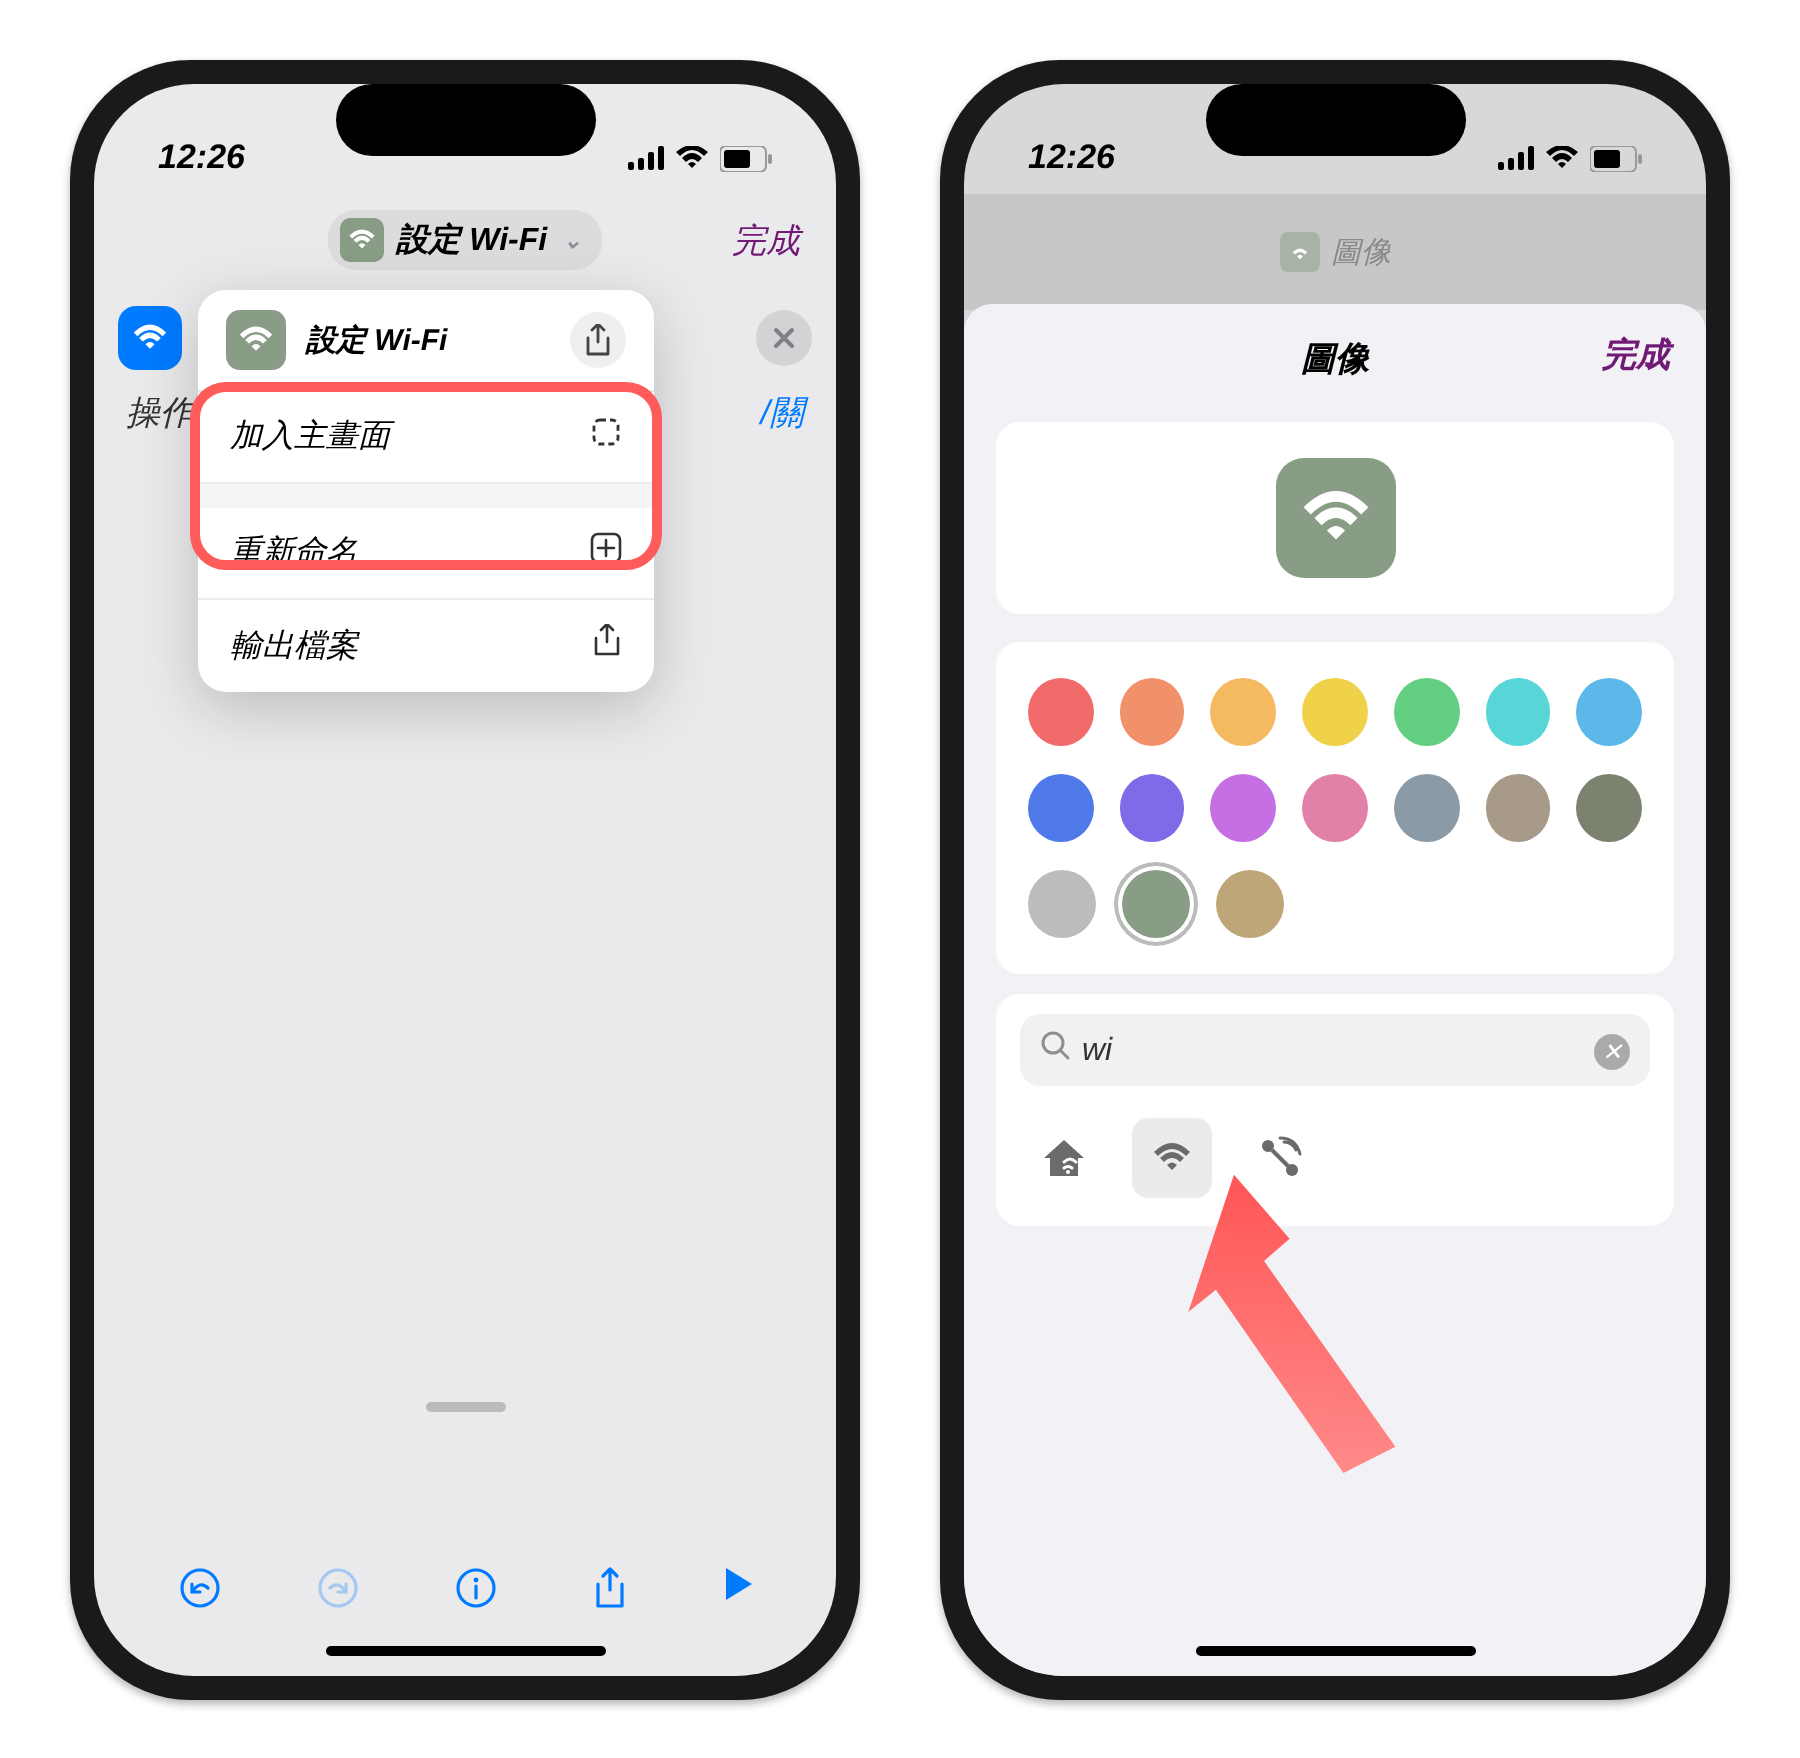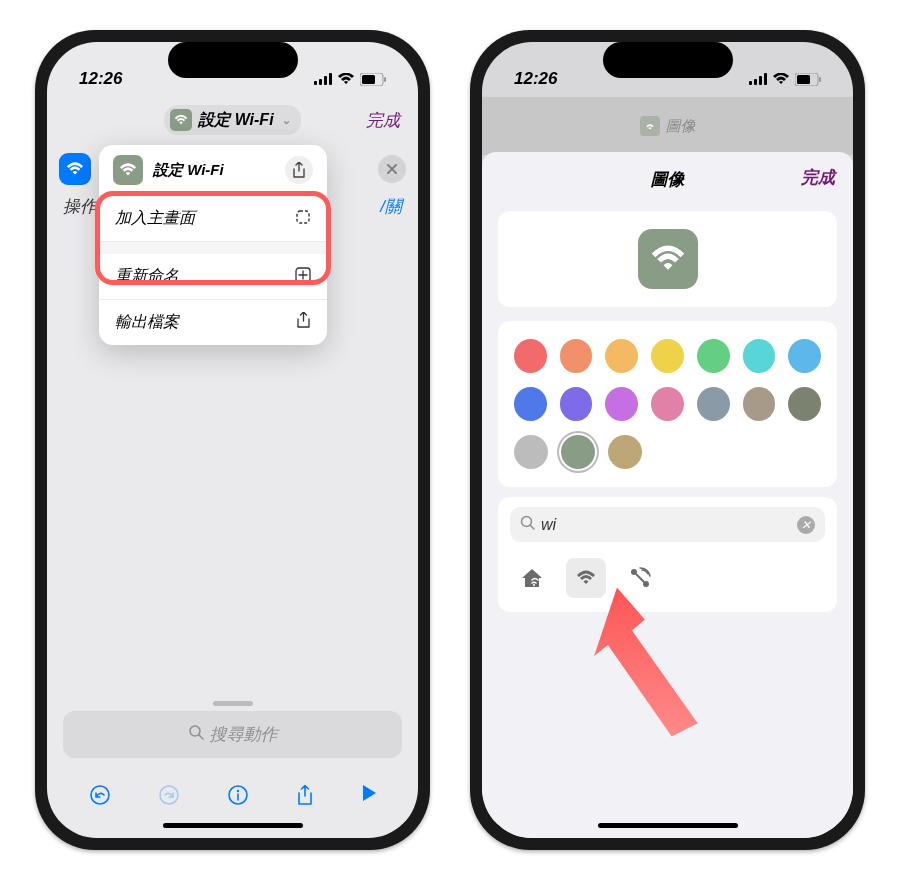--- a/index.html
+++ b/index.html
@@ -289,27 +289,20 @@
           <span><svg width="15" height="17">
                 <path d="M7.5 1 L7.5 9 M4.5 3 L7.5 0 L10.5 3 M2 7 L2 15 L13 15 L13 7" fill="none" stroke="#333" stroke-width="1.3" stroke-linecap="round" stroke-linejoin="round"></path>
               </svg></span>
         </div>
       </div>
 
       <div class="highlight-box"></div>
     </div>
 
     <div class="handle-bar"></div>
-    <div class="search-bar">
-      <span><svg width="16" height="16">
-            <circle cx="7" cy="7" r="5" fill="none" stroke="#8e8e93" stroke-width="1.6"></circle>
-            <path d="M11 11 L15 15" stroke="#8e8e93" stroke-width="1.6" stroke-linecap="round"></path>
-          </svg></span>
-      <span>搜尋動作</span>
-    </div>
 
     <div class="toolbar">
       <span><svg width="22" height="22">
             <circle cx="11" cy="11" r="9" fill="none" stroke="#007aff" stroke-width="1.6"></circle>
             <path d="M7 9 L7 13 L11 13 M7 13 Q11 7 15 11" fill="none" stroke="#007aff" stroke-width="1.6" stroke-linecap="round"></path>
           </svg></span>
       <span class="dim"><svg width="22" height="22">
             <circle cx="11" cy="11" r="9" fill="none" stroke="currentColor" stroke-width="1.6"></circle>
             <path d="M15 9 L15 13 L11 13 M15 13 Q11 7 7 11" fill="none" stroke="currentColor" stroke-width="1.6" stroke-linecap="round"></path>
           </svg></span>

